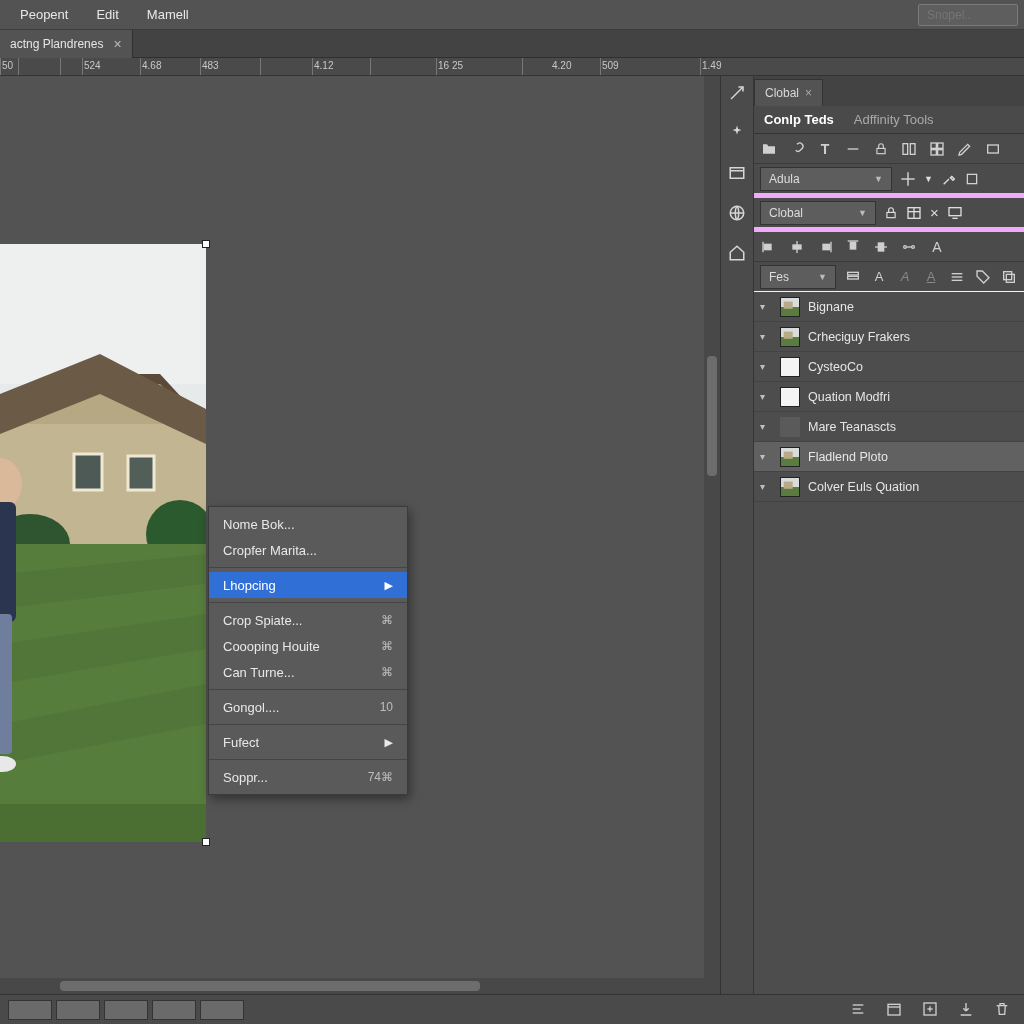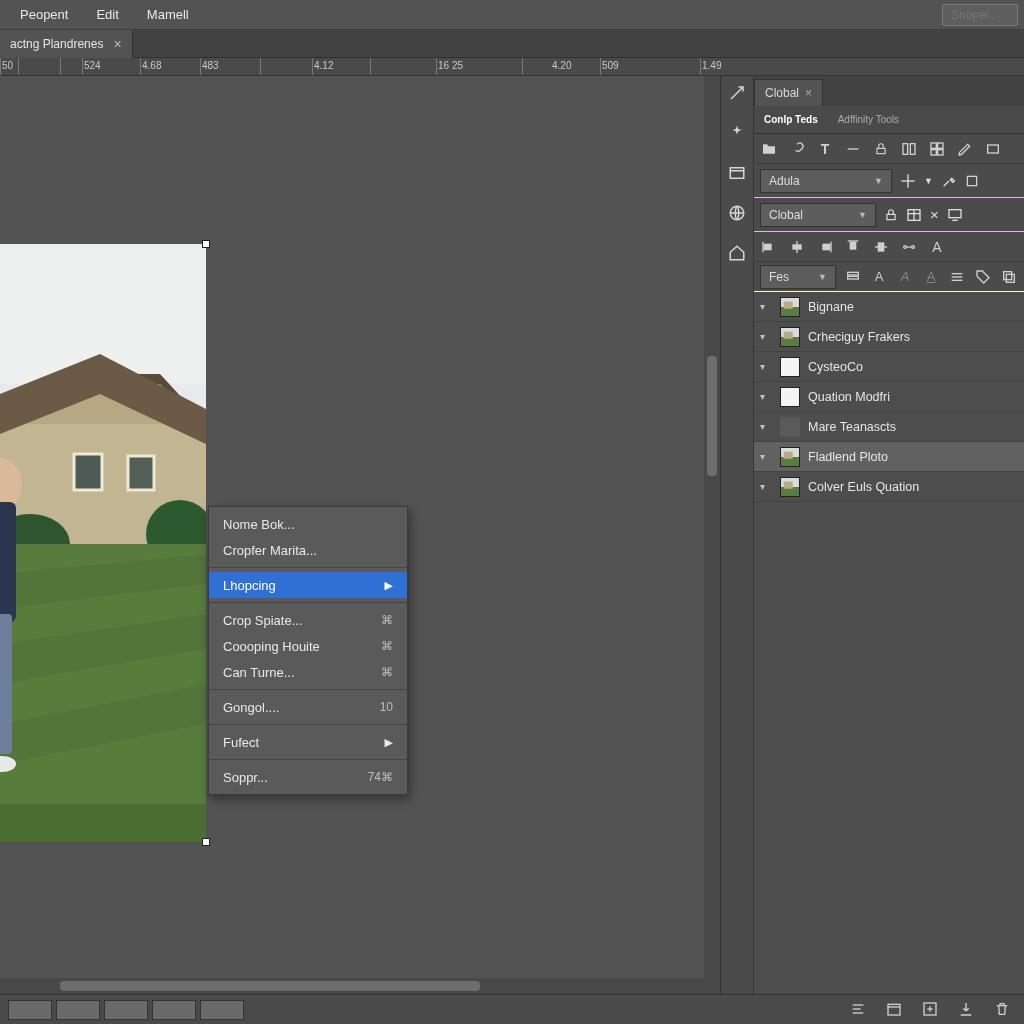--- a/index.html
+++ b/index.html
@@ -2,21 +2,21 @@
 <html><head>
 <meta charset="utf-8">
 <style>
   * { box-sizing: border-box; margin: 0; padding: 0; font-family: "Segoe UI", Arial, sans-serif; }
   body { width: 1024px; height: 1024px; background: #535353; overflow: hidden; position: relative; color: #ddd; font-size: 13px; }
 
   
   .menubar { height: 30px; background: #535353; display: flex; align-items: center; padding: 0 6px; border-bottom: 1px solid #3d3d3d; }
   .menubar .menu-item { padding: 4px 14px; color: #e8e8e8; font-size: 13px; cursor: default; }
   .menubar .spacer { flex: 1; }
-  .menubar .search-box { width: 76px; height: 22px; background: #5e5e5e; border: 1px solid #7a7a7a; color: #ccc; font-size: 12px; padding: 0 8px; border-radius: 2px; }
+  .menubar .search-box { width: 100px; height: 22px; background: #5e5e5e; border: 1px solid #7a7a7a; color: #ccc; font-size: 12px; padding: 0 8px; border-radius: 2px; }
 
   
   .tabbar { height: 28px; background: #434343; display: flex; align-items: center; border-bottom: 1px solid #2f2f2f; }
   .doctab { height: 28px; display: flex; align-items: center; padding: 0 10px; background: #535353; border-right: 1px solid #2f2f2f; gap: 10px; }
   .doctab .label { color: #e5e5e5; font-size: 12px; }
   .doctab .close { color: #bbb; font-size: 14px; line-height: 1; cursor: pointer; }
 
   
   .ruler { height: 18px; background: #4a4a4a; position: relative; border-bottom: 1px solid #333; overflow: hidden; }
   .ruler .tick { position: absolute; top: 0; height: 18px; border-left: 1px solid #777; }
@@ -55,28 +55,28 @@
   .dock-strip { width: 48px; background: #4b4b4b; border-right: 1px solid #353535; padding-top: 6px; display: flex; flex-direction: column; align-items: center; gap: 18px; }
   .dock-strip .dicon { width: 22px; height: 22px; display: flex; align-items: center; justify-content: center; color: #d6d6d6; }
 
   .panel-col { flex:1; display: flex; flex-direction: column; }
 
   .panel-tabs { display: flex; height: 30px; background: #434343; align-items: flex-end; }
   .panel-tabs .ptab { padding: 6px 10px 6px; font-size: 12px; color: #d8d8d8; background: #535353; border: 1px solid #333; border-bottom: none; margin-right: 2px; display: flex; align-items: center; gap: 6px; }
   .panel-tabs .ptab .x { color: #aaa; font-size: 12px; }
 
   .subtabs { display: flex; height: 28px; background: #4a4a4a; border-bottom: 1px solid #333; align-items: center; }
-  .subtabs .stab { padding: 0 10px; font-size: 10px; height: 100%; display: flex; align-items: center; }
+  .subtabs .stab { padding: 0 10px; font-size: 13px; height: 100%; display: flex; align-items: center; }
   .subtabs .stab.active { color: #fff; font-weight: 600; }
   .subtabs .stab.inactive { color: #aaa; }
 
   .tool-row { display: flex; align-items: center; height: 30px; padding: 0 6px; gap: 10px; border-bottom: 1px solid #3b3b3b; }
   .tool-row .ticon { width: 18px; height: 18px; display: flex; align-items: center; justify-content: center; color: #d0d0d0; }
 
-  .control-row { display: flex; align-items: center; height: 34px; padding: 0 6px; gap: 8px; border-bottom: 1px solid #f0abfc; }
+  .control-row { display: flex; align-items: center; height: 34px; padding: 0 6px; gap: 8px; border-bottom: 5px solid #f0abfc; }
   .dropdown { height: 24px; background: #5d5d5d; border: 1px solid #333; color: #ddd; font-size: 12px; padding: 0 8px; display: flex; align-items: center; justify-content: space-between; }
   .dropdown.wide { width: 132px; }
   .dropdown.med { width: 76px; }
   .dropdown .dd-arrow { font-size: 9px; color: #bbb; }
 
   .align-row { display: flex; align-items: center; height: 30px; padding: 0 6px; gap: 10px; border-bottom: 1px solid #3b3b3b; }
   .align-row .aicon, .mini-row .micon { width: 18px; height: 18px; color: #cfcfcf; display:flex; align-items:center; justify-content:center; }
 
   .mini-row { display: flex; align-items: center; height: 30px; padding: 0 6px; gap: 8px; }
 

